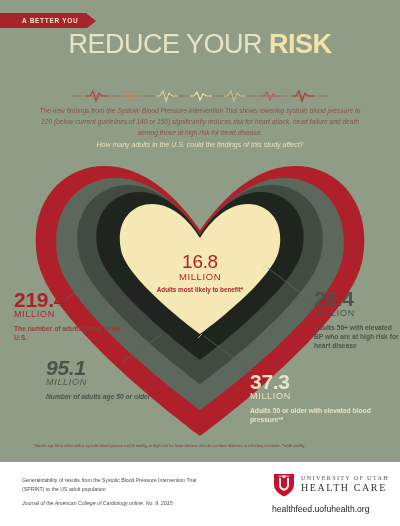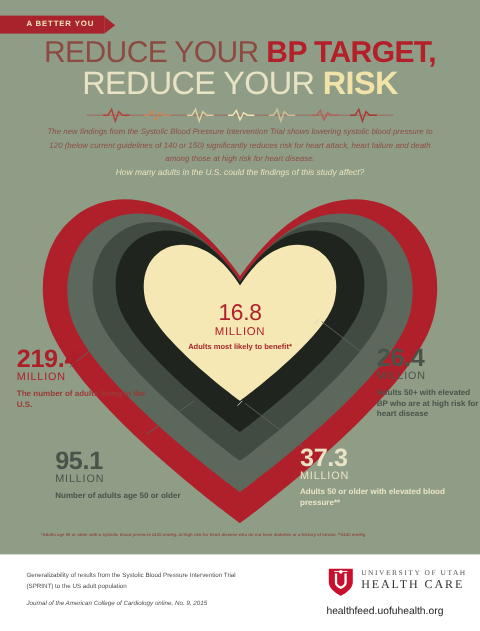--- a/index.html
+++ b/index.html
@@ -72,21 +72,21 @@
   .callout .num{font-size:21px;font-weight:bold;line-height:.95;letter-spacing:-.3px;}
   .callout .mil{font-size:9px;letter-spacing:.7px;line-height:1.1;}
   .callout .desc{font-size:6.7px;line-height:1.35;margin-top:4px;}
   .c-red .num,.c-red .mil{color:#ad1f28;}
   .c-red .desc{color:#9a3a36;font-weight:bold;}
   .c-dark .num,.c-dark .mil{color:#4a5349;}
   .c-dark .desc{color:#4a5349;font-weight:bold;}
   .c-cream .num,.c-cream .mil{color:#eae4c6;}
   .c-cream .desc{color:#eae4c6;font-weight:bold;}
   #co-219{left:14px;top:290px;width:120px;text-align:left;}
-  #co-951{left:46px;top:375px;width:110px;text-align:left;}
+  #co-951{left:46px;top:358px;width:110px;text-align:left;font-style:italic;}
   #co-264{left:314px;top:289px;width:84px;text-align:left;}
   #co-264 .desc{width:86px;}
   #co-373{left:250px;top:372px;width:150px;text-align:left;}
   #co-373 .num,#co-373 .mil{display:block;}
   
   #footnote{
     position:absolute;left:34px;top:444px;width:356px;
     font-size:3.6px;line-height:1.5;color:#8c4f47;font-weight:bold;
   }
   
@@ -119,23 +119,20 @@
 <body>
 
 <div id="badge">
   <div class="bar">
     <span>A BETTER YOU</span>
   </div>
   <div class="tip"></div>
 </div>
 
 <div id="title">
-  <div class="l1">
-    <span class="thin dkred">REDUCE YOUR </span><span class="red">BP TARGET,</span>
-  </div>
   <div class="l2">
     <span class="cream-thin">REDUCE YOUR </span><span class="cream-bold">RISK</span>
   </div>
 </div>
 
 <div id="ekg">
   <svg width="256" height="16" viewBox="0 0 256 16">
     <line x1="0" y1="8" x2="256" y2="8" stroke="#a8564c" stroke-width="0.7" opacity="0.85"></line>
     <polyline points="14,8 18,8 21,3 24,13 27,5 30,8 36,8" fill="none" stroke="#b3413a" stroke-width="1.2"></polyline>
     <polyline points="48,8 52,8 55,4 58,12 61,6 64,8 70,8" fill="none" stroke="#c9865a" stroke-width="1.2"></polyline>

